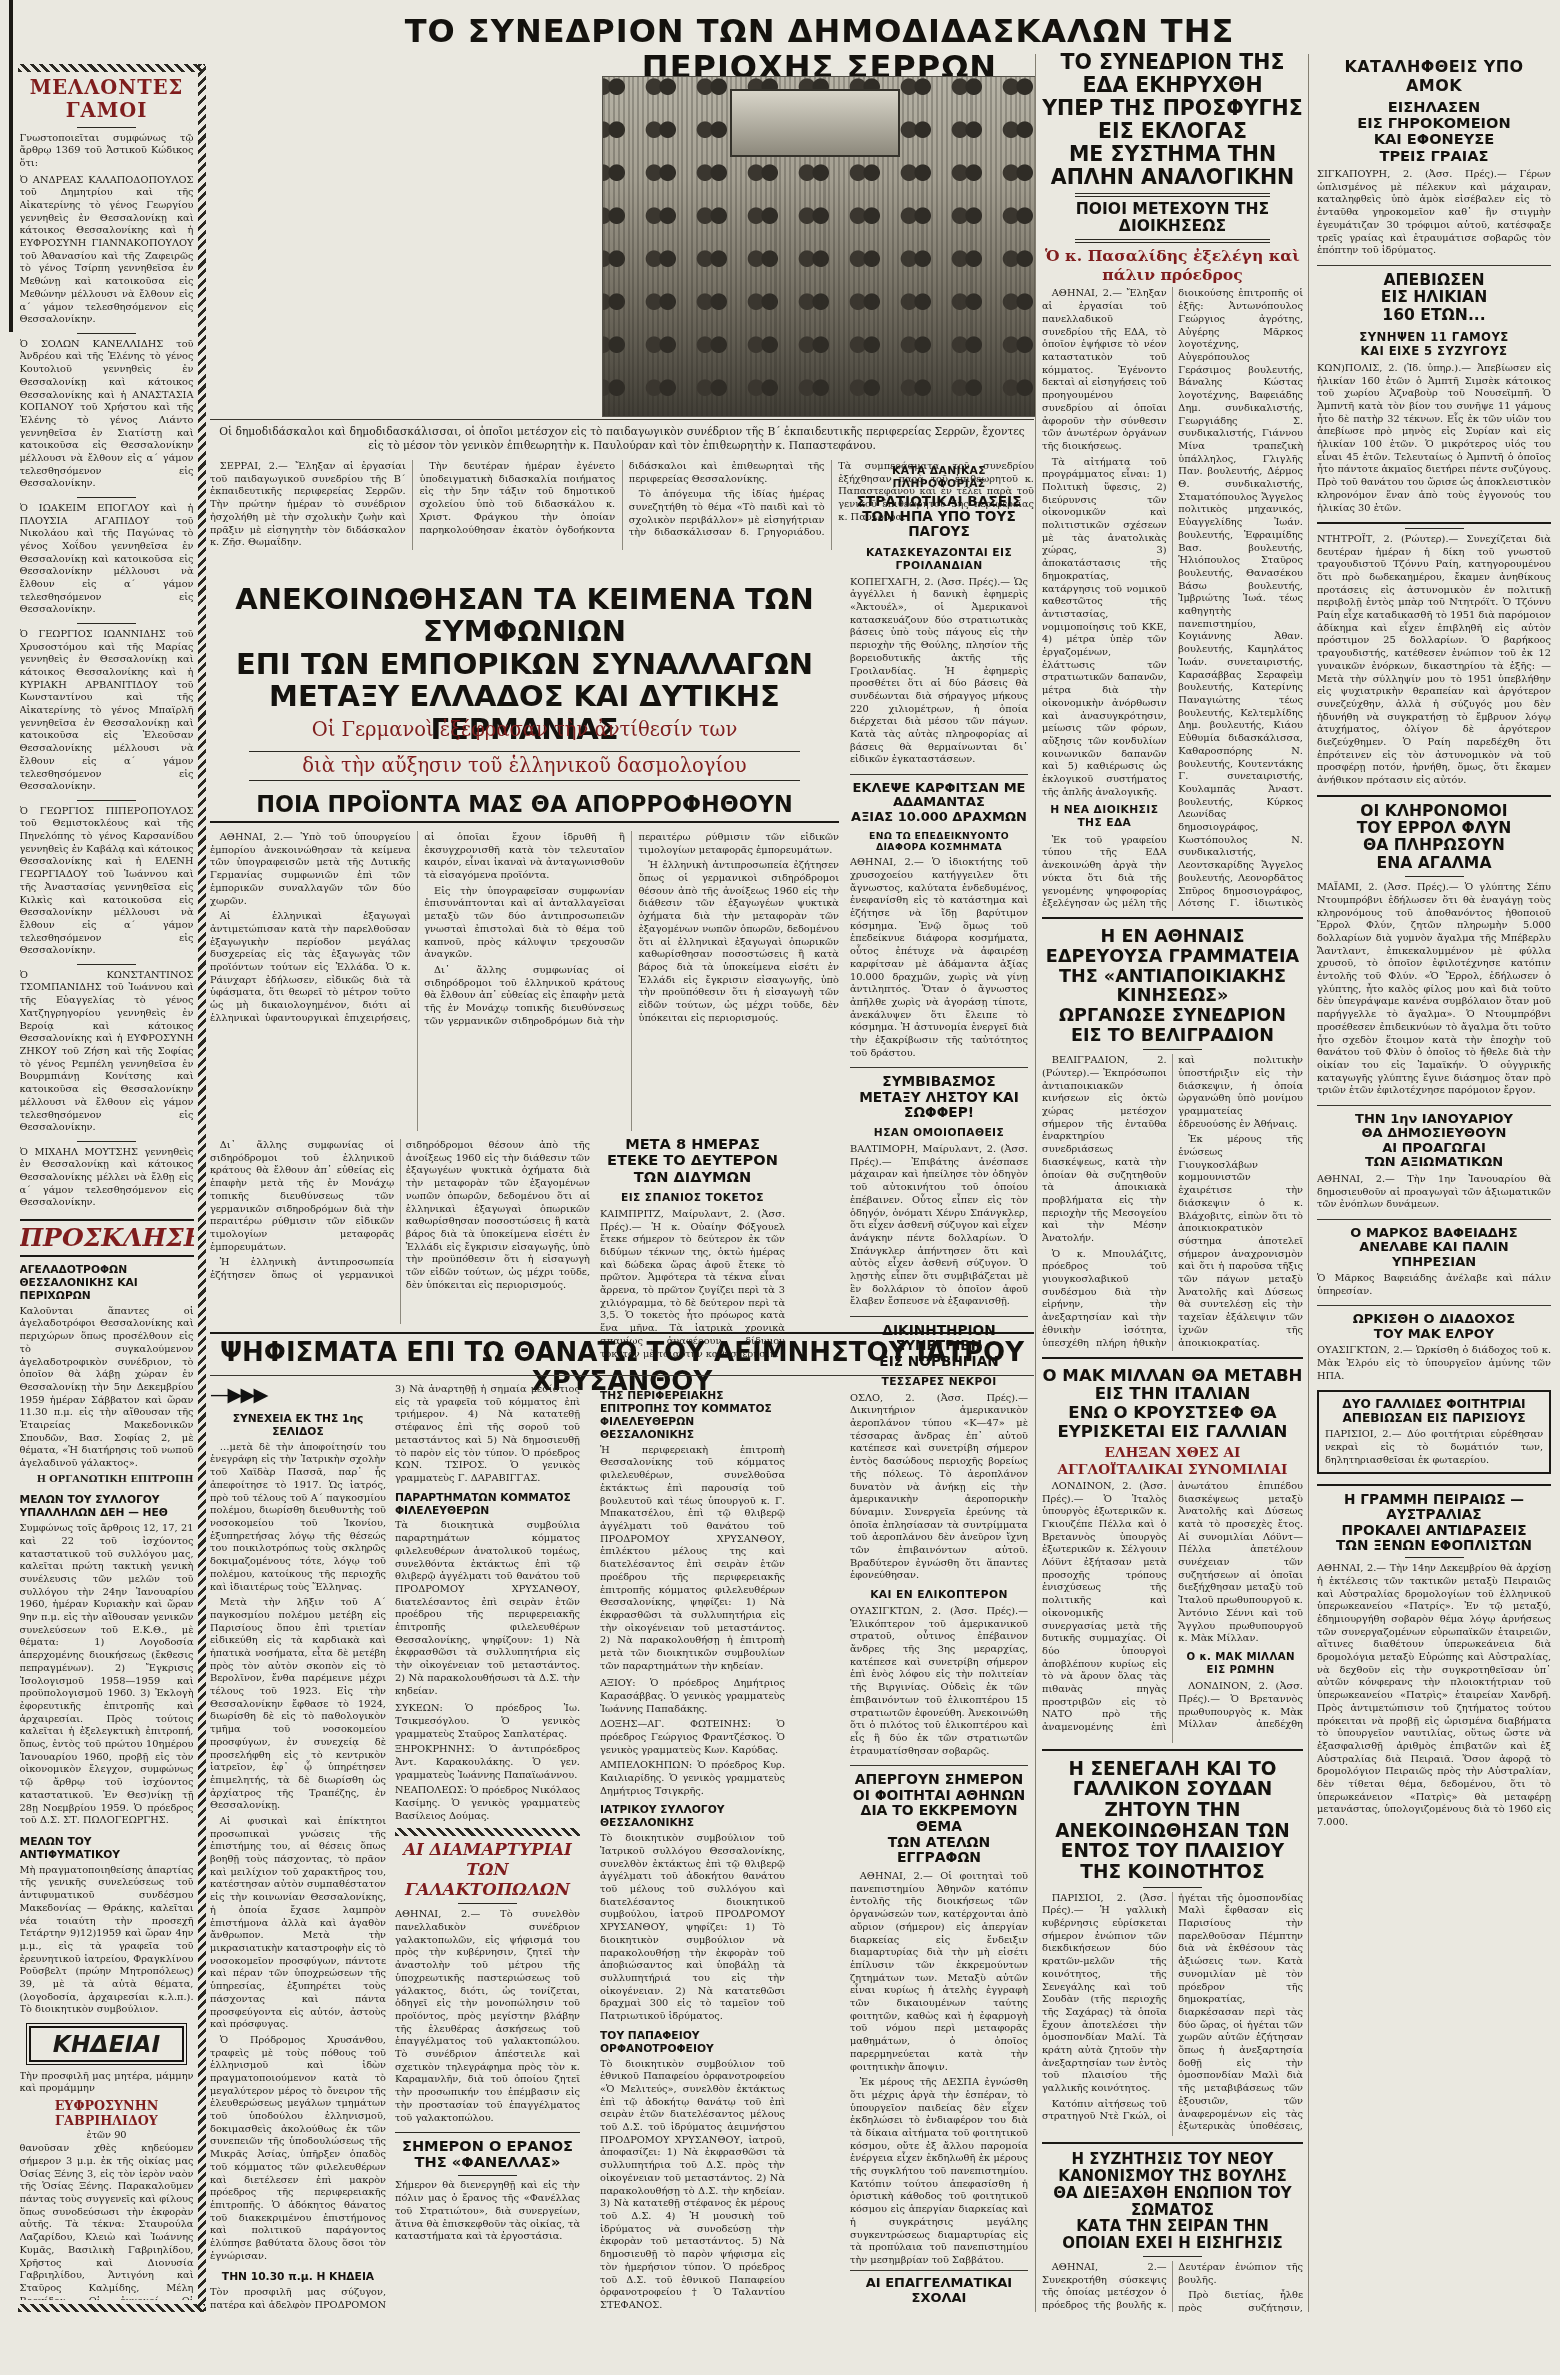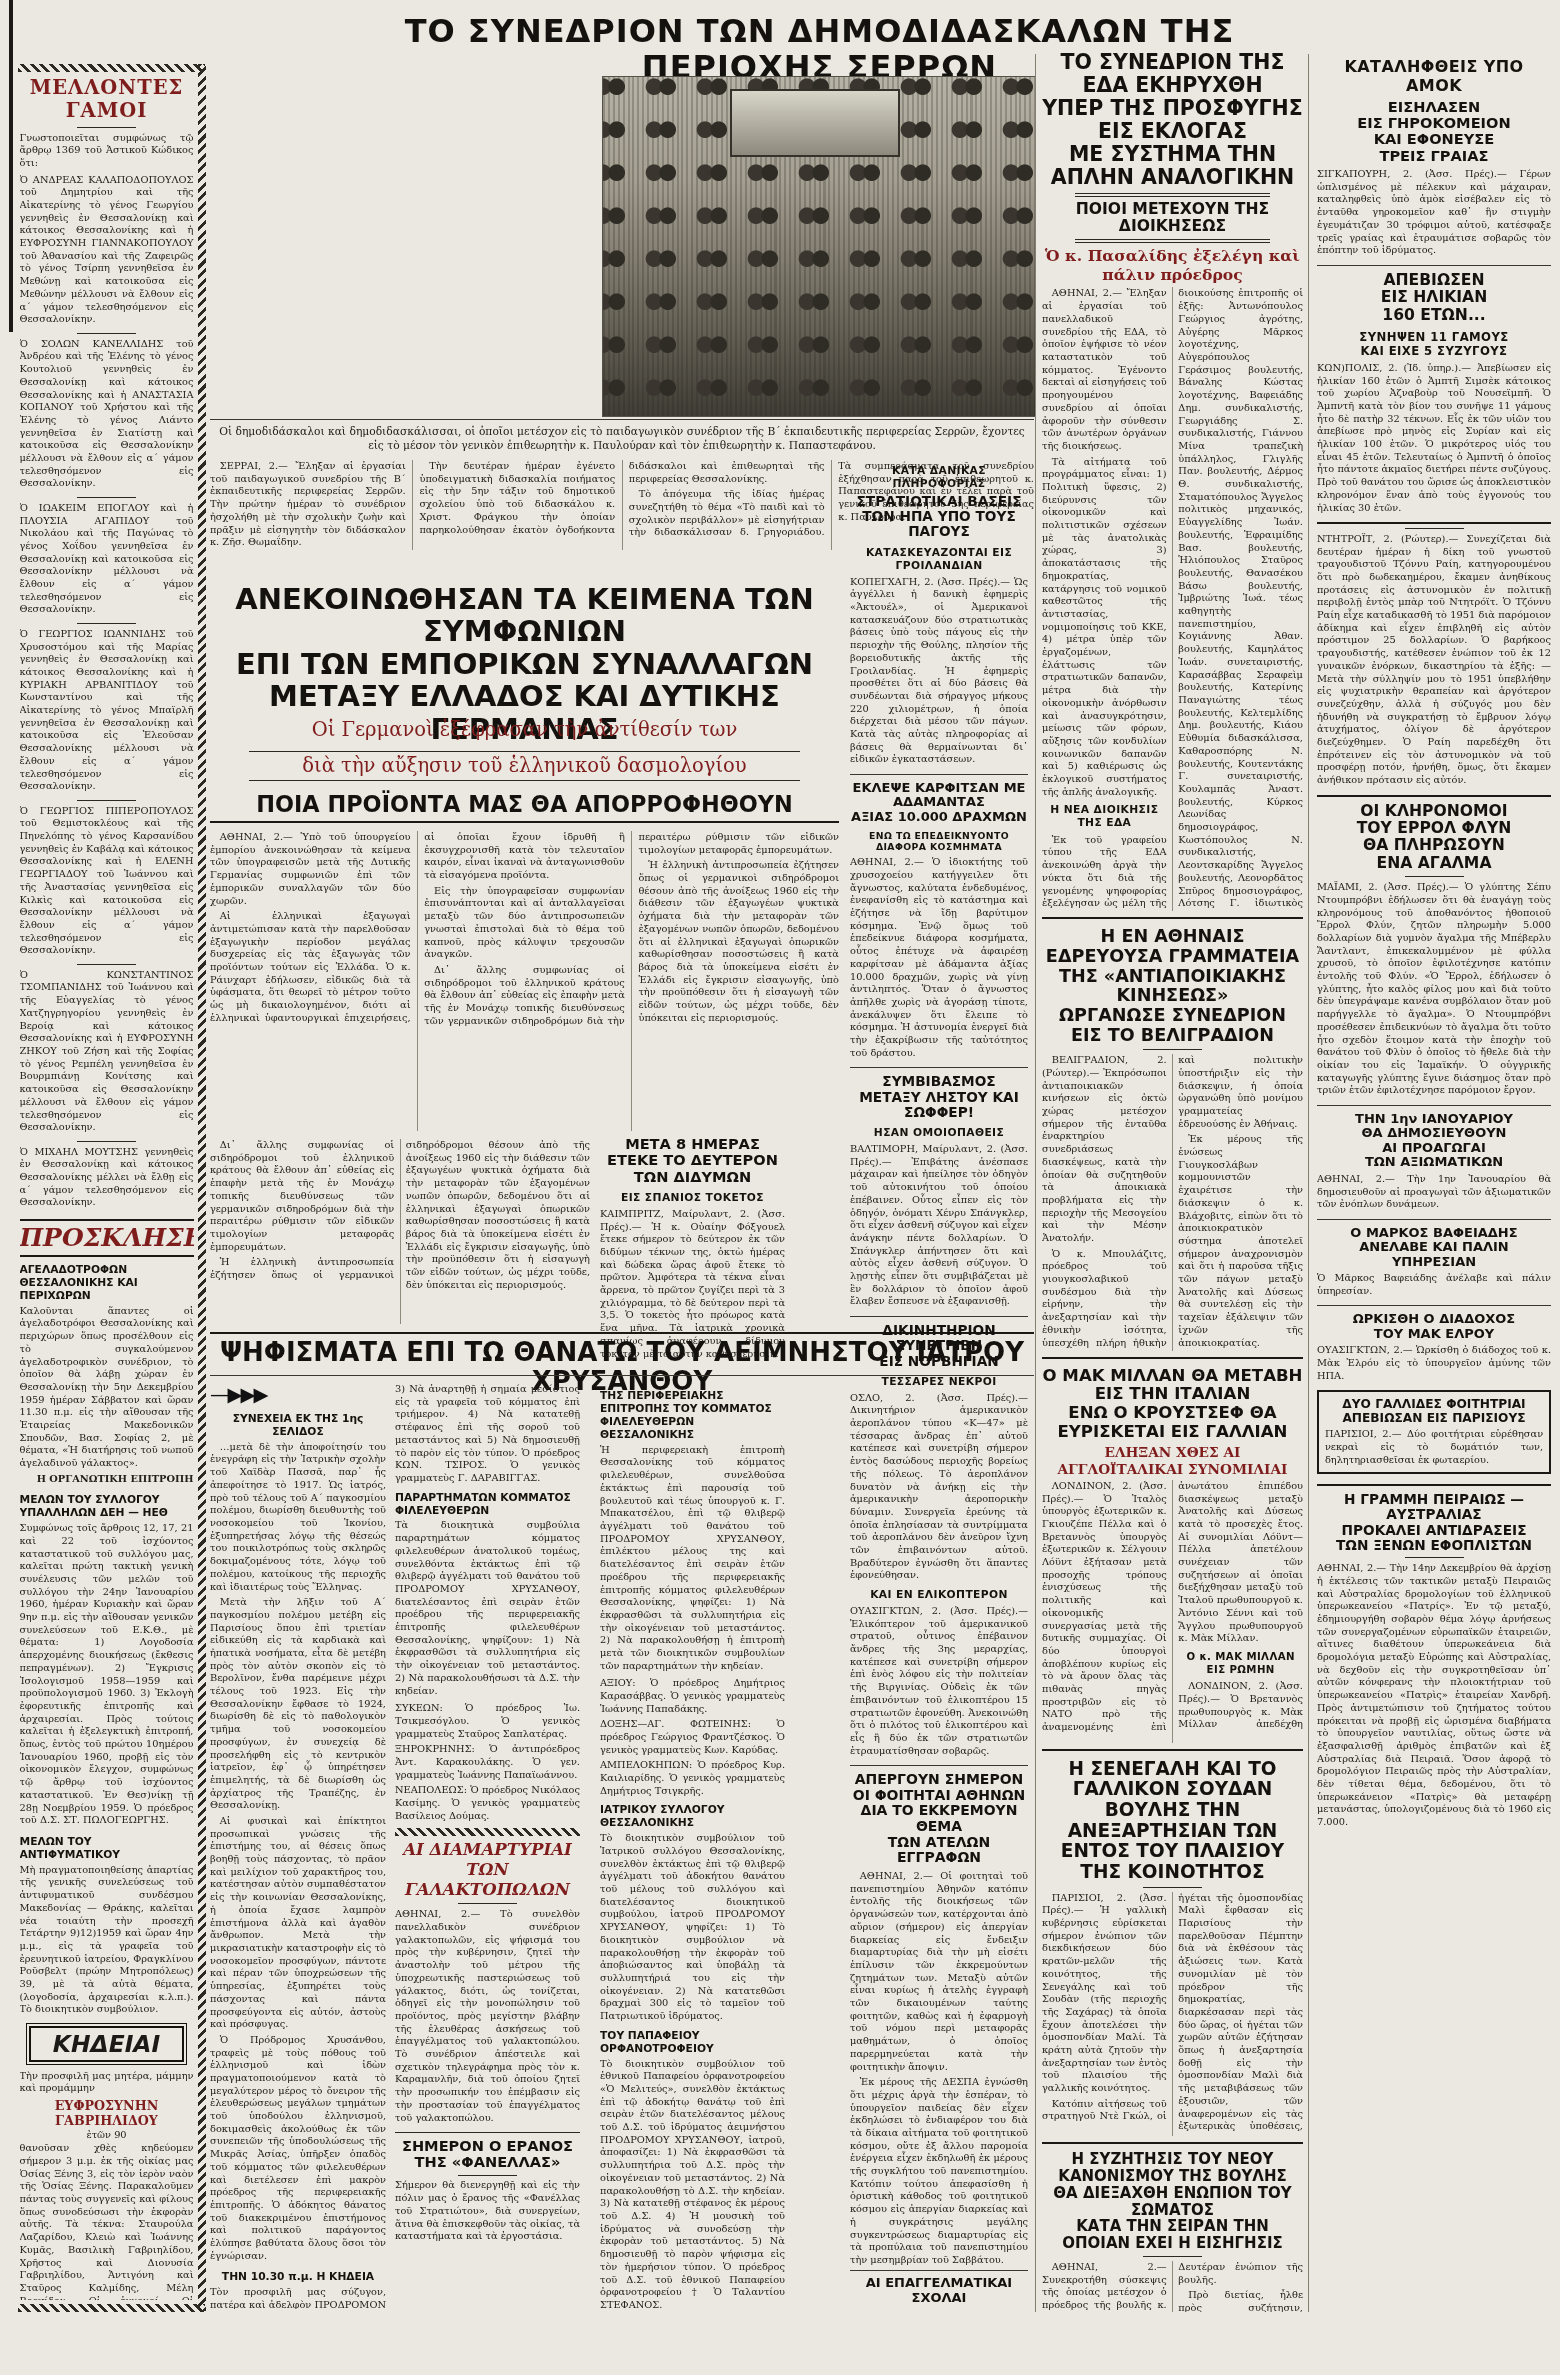--- a/index.html
+++ b/index.html
@@ -268,21 +268,21 @@
     <div class="serifhl" style="font-size:13.7px;margin:2.9px 0;">ΕΛΗΞΑΝ ΧΘΕΣ ΑΙ ΑΓΓΛΟΪΤΑΛΙΚΑΙ ΣΥΝΟΜΙΛΙΑΙ</div>
     <div class="body c2" style="height:263px;overflow:hidden;">
       <p>ΛΟΝΔΙΝΟΝ, 2. (Ἀσσ. Πρές).— Ὁ Ἰταλὸς ὑπουργὸς ἐξωτερικῶν κ. Γκιουζέπε Πέλλα καὶ ὁ Βρεταννὸς ὑπουργὸς ἐξωτερικῶν κ. Σέλγουιν Λόϋντ ἐξήτασαν μετὰ προσοχῆς τρόπους ἐνισχύσεως τῆς πολιτικῆς καὶ οἰκονομικῆς συνεργασίας μετὰ τῆς δυτικῆς συμμαχίας. Οἱ δύο ὑπουργοὶ ἀποβλέπουν κυρίως εἰς τὸ νὰ ἄρουν ὅλας τὰς πιθανὰς πηγὰς προστριβῶν εἰς τὸ ΝΑΤΟ πρὸ τῆς ἀναμενομένης ἐπὶ ἀνωτάτου ἐπιπέδου διασκέψεως μεταξὺ Ἀνατολῆς καὶ Δύσεως κατὰ τὸ προσεχὲς ἔτος. Αἱ συνομιλίαι Λόϋντ—Πέλλα ἀπετέλουν συνέχειαν τῶν συζητήσεων αἱ ὁποῖαι διεξήχθησαν μεταξὺ τοῦ Ἰταλοῦ πρωθυπουργοῦ κ. Ἀντόνιο Σέννι καὶ τοῦ Ἄγγλου πρωθυπουργοῦ κ. Μὰκ Μίλλαν.</p>
       <div class="sh" style="font-size:10.2px;">Ο κ. ΜΑΚ ΜΙΛΛΑΝ ΕΙΣ ΡΩΜΗΝ</div>
       <p>ΛΟΝΔΙΝΟΝ, 2. (Ἀσσ. Πρές).— Ὁ Βρεταννὸς πρωθυπουργὸς κ. Μὰκ Μίλλαν ἀπεδέχθη πρόσκλησιν ὅπως ἐπισκεφθῇ τὴν Ἰταλίαν κατὰ τὰς ἀρχὰς τῆς προσεχοῦς ἀνοίξεως. Ὁ κ. Μὰκ Μίλλαν θὰ μεταβῇ εἰς τὴν Ἰταλίαν πιθανῶς καθ᾿ ὃν χρόνον ὁ Ρῶσσος πρωθυπουργὸς κ. Νικήτα Κροῦστσεφ θὰ εὑρίσκεται εἰς τὴν Γαλλίαν. Ὁ κ. Κροῦστσεφ ἀναμένεται νὰ ἀφιχθῇ εἰς Παρισίους τὴν 15ην Μαρτίου.</p>
     </div>
     <div class="rule1" style="border-top:2px solid #1b1915;margin-top:5.9px;"></div>
 
     <div class="hl" style="font-size:18.5px;margin-top:7.8px;">
       <div>Η ΣΕΝΕΓΑΛΗ ΚΑΙ ΤΟ ΓΑΛΛΙΚΟΝ ΣΟΥΔΑΝ</div>
-        <div>ΒΟΥΛΗΣ ΤΗΝ ΑΝΕΞΑΡΤΗΣΙΑΝ ΤΩΝ</div>
+        <div>ΖΗΤΟΥΝ ΤΗΝ ΑΝΕΚΟΙΝΩΘΗΣΑΝ ΤΩΝ</div>
         <div>ΕΝΤΟΣ ΤΟΥ ΠΛΑΙΣΙΟΥ ΤΗΣ ΚΟΙΝΟΤΗΤΟΣ</div>
     </div>
     <div class="midrule"></div>
     <div class="body c2" style="height:244px;overflow:hidden;">
       <p>ΠΑΡΙΣΙΟΙ, 2. (Ἀσσ. Πρές).— Ἡ γαλλικὴ κυβέρνησις εὑρίσκεται σήμερον ἐνώπιον τῶν διεκδικήσεων δύο κρατῶν-μελῶν τῆς κοινότητος, τῆς Σενεγάλης καὶ τοῦ Σουδὰν (τῆς περιοχῆς τῆς Σαχάρας) τὰ ὁποῖα ἔχουν ἀποτελέσει τὴν ὁμοσπονδίαν Μαλί. Τὰ κράτη αὐτὰ ζητοῦν τὴν ἀνεξαρτησίαν των ἐντὸς τοῦ πλαισίου τῆς γαλλικῆς κοινότητος.</p>
         <p>Κατόπιν αἰτήσεως τοῦ στρατηγοῦ Ντὲ Γκώλ, οἱ ἡγέται τῆς ὁμοσπονδίας Μαλὶ ἔφθασαν εἰς Παρισίους τὴν παρελθοῦσαν Πέμπτην διὰ νὰ ἐκθέσουν τὰς ἀξιώσεις των. Κατὰ συνομιλίαν μὲ τὸν πρόεδρον τῆς δημοκρατίας, διαρκέσασαν περὶ τὰς δύο ὥρας, οἱ ἡγέται τῶν χωρῶν αὐτῶν ἐζήτησαν ὅπως ἡ ἀνεξαρτησία δοθῇ εἰς τὴν ὁμοσπονδίαν Μαλὶ διὰ τῆς μεταβιβάσεως τῶν ἐξουσιῶν, τῶν ἀναφερομένων εἰς τὰς ἐξωτερικὰς ὑποθέσεις, εἰς τὰ οἰκονομικά, εἰς τὴν ἄμυναν κ.λ.π.</p>
     </div>
     <div class="rule1" style="border-top:2px solid #1b1915;margin-top:5.9px;"></div>
 
     <div class="hl" style="font-size:15px;margin-top:7.8px;">

